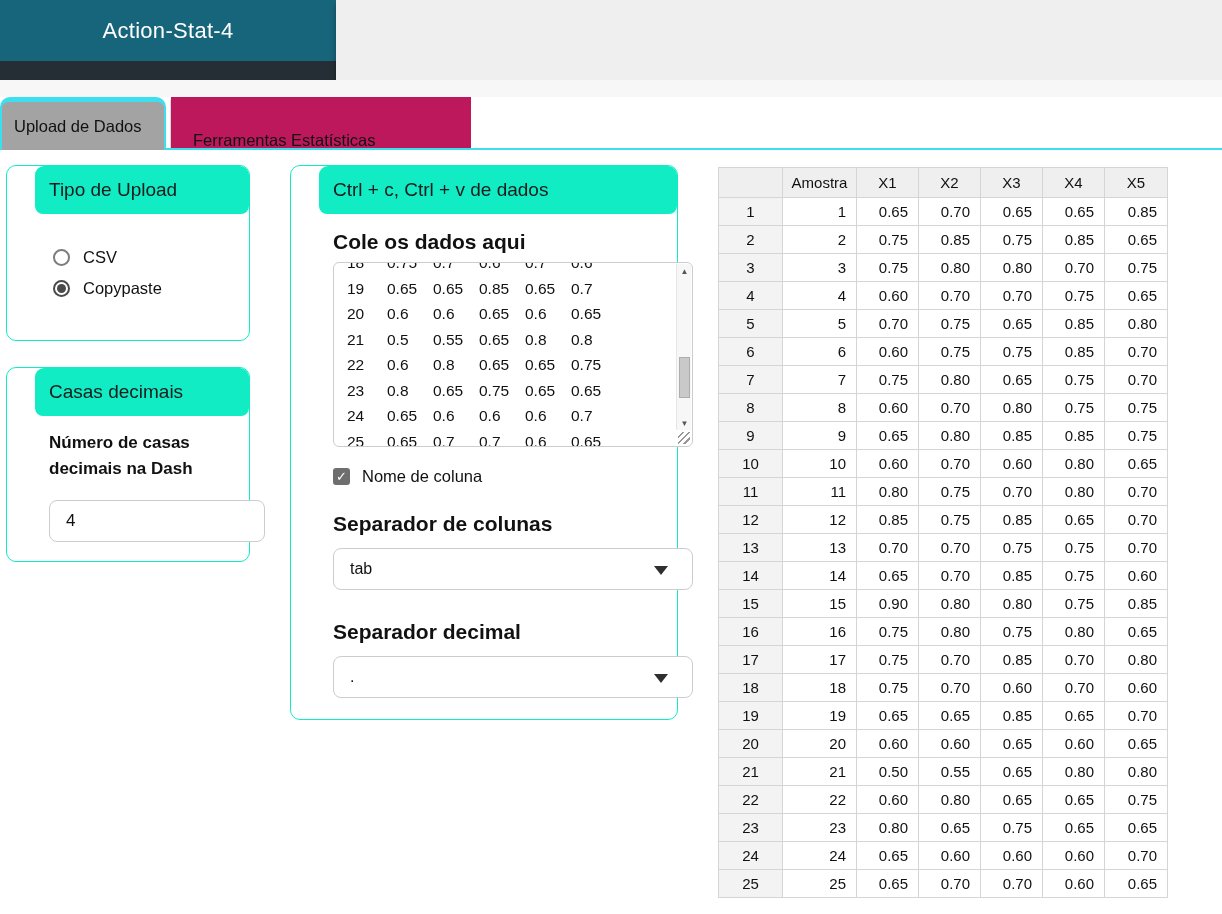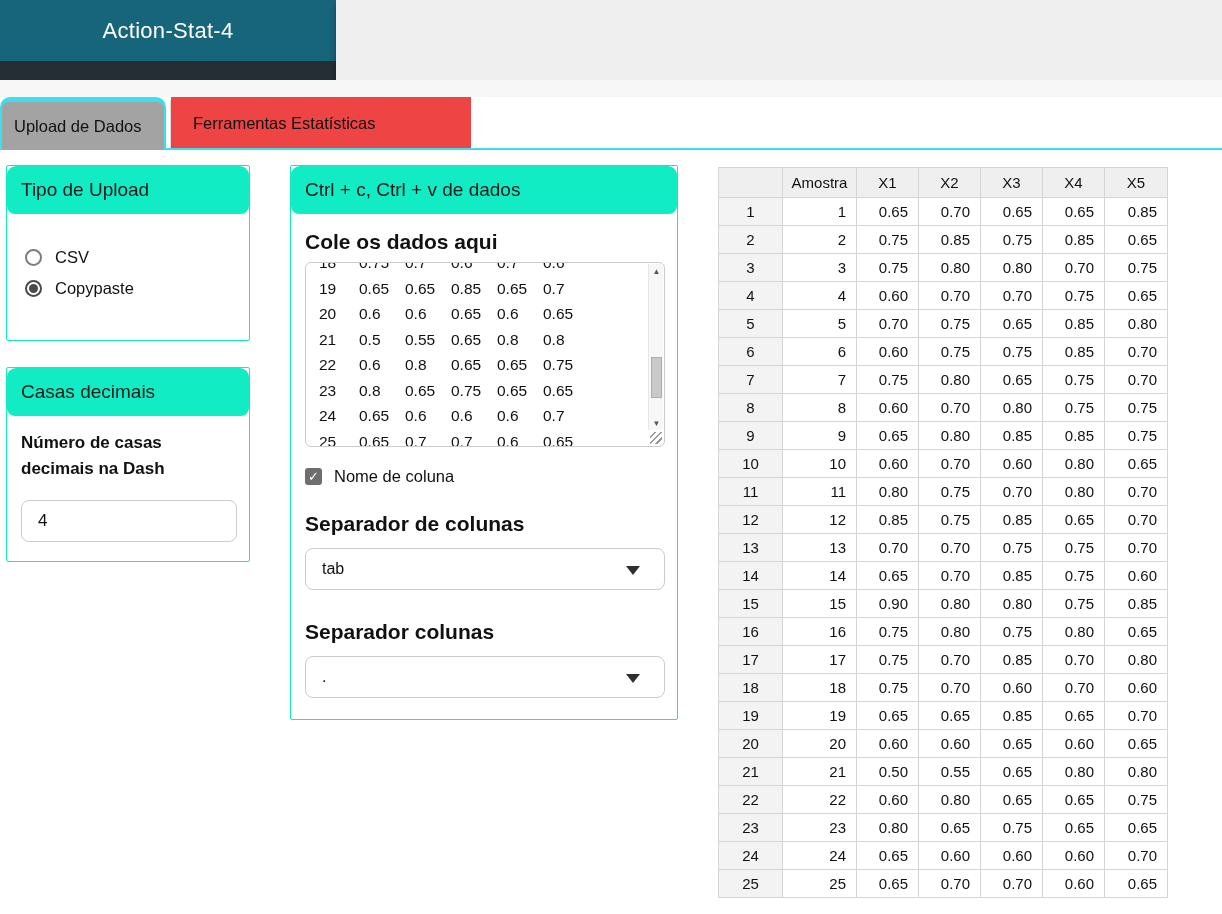--- a/index.html
+++ b/index.html
@@ -14,27 +14,27 @@
   .topbar-gray  { position:absolute; left:336px; top:0; width:886px; height:80px; background:#efefef;
                   box-shadow:0 4px 6px rgba(0,0,0,.35); }
   .band         { position:absolute; left:0; top:80px; width:1222px; height:17px; background:#f7f7f8; }
 
   
   .tab-active   { position:absolute; left:0; top:97px; width:166px; height:53px; background:#a3a3a3;
                   border-top:5px solid #3cdfee; border-left:2px solid #3cdfee; border-right:2px solid #3cdfee;
                   border-radius:10px 10px 0 0; z-index:3; display:flex; align-items:center; }
   .tab-active span { font-size:16.5px; padding-left:12px; }
   .tab-divider  { position:absolute; left:170px; top:100px; width:1px; height:48px; background:#d9d9d9; }
-  .tab-inactive { position:absolute; left:171px; top:97px; width:300px; height:53px; background:#ef4444;
-                  display:flex; align-items:center; }
+  .tab-inactive { position:absolute; left:171px; top:97px; width:300px; height:53px; background:#be185d;
+                  display:flex; align-items:flex-end; }
   .tab-inactive span { font-size:16.5px; padding-left:22px; }
   .tab-underline{ position:absolute; left:166px; top:148px; width:1056px; height:2px; background:#3cdfee; }
 
   
-  .card { position:absolute; background:#fff; border:1px solid #11ecc4; border-radius:2px; }
+  .card { position:absolute; background:#fff; border:1px solid #11ecc4; border-radius:10px;padding-left:28px; }
   .card-header { background:#11ecc4; border-radius:9px 9px 8px 8px; height:48px;
                  display:flex; align-items:center; padding:0 14px; font-size:19px; color:#1b1b1b; }
   #card-upload-type { left:6px;  top:165px; width:244px; height:176px; }
   #card-decimals    { left:6px;  top:367px; width:244px; height:195px; }
   #card-paste       { left:290px; top:165px; width:388px; height:555px; }
 
   
   .radio-list { margin-top:34px; }
   .radio-row { display:flex; align-items:center; margin:12px 0 0 18px; }
   .radio-circle { width:17px; height:17px; border-radius:50%; border:2px solid #7d7d7d; background:#fff;
@@ -152,21 +152,21 @@
     <div class="checkbox">✓</div>
     <label>Nome de coluna</label>
   </div>
 
   <div class="bold-label mt26">Separador de colunas</div>
   <div class="select-box">
     <span class="value">tab</span>
     <span class="caret"></span>
   </div>
 
-  <div class="bold-label mt30">Separador colunas</div>
+  <div class="bold-label mt30">Separador decimal</div>
   <div class="select-box">
     <span class="value">.</span>
     <span class="caret"></span>
   </div>
 </div>
 
 <table class="data-table">
   <thead>
       <tr id="table-head-row">
         <th class="c-idx"></th>

